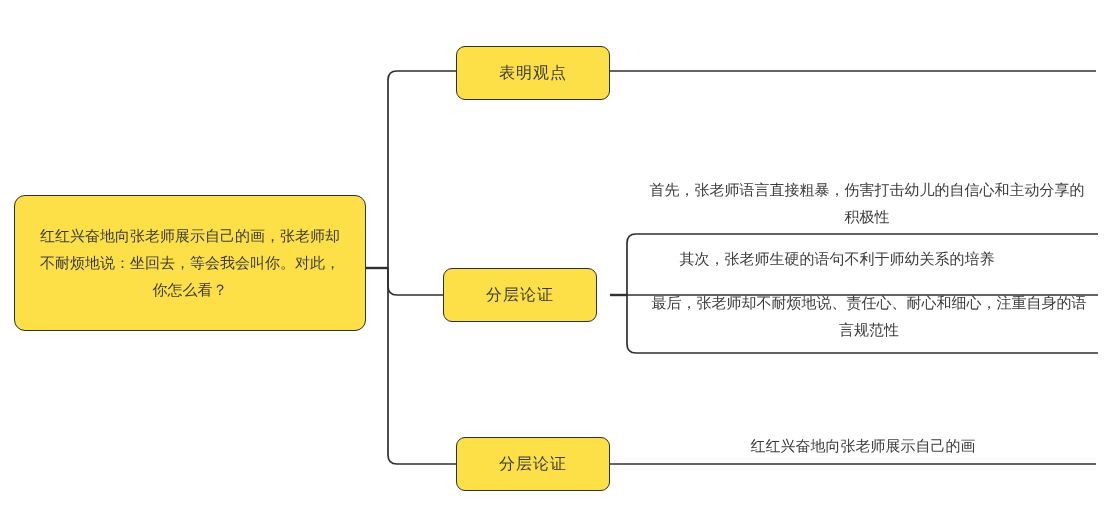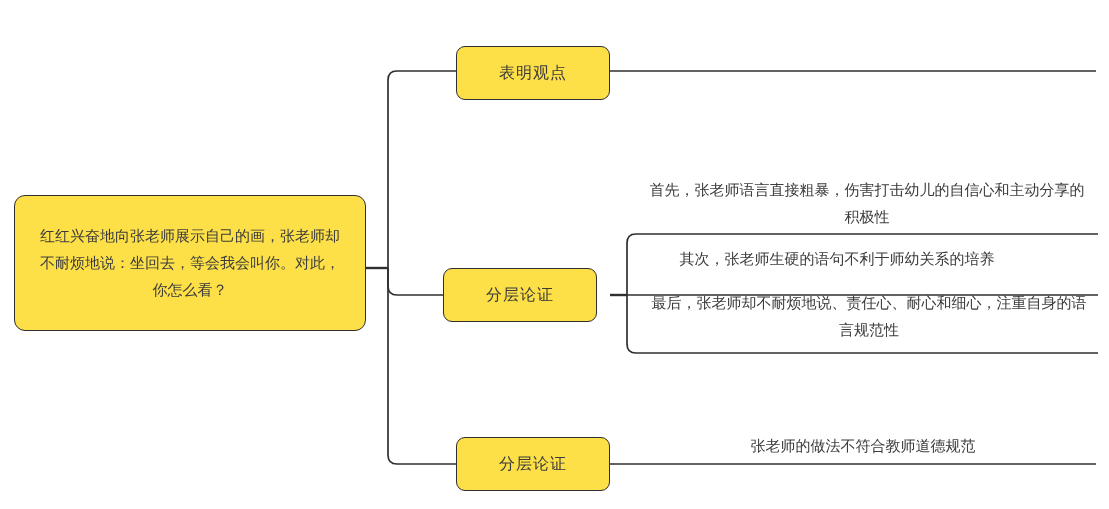--- a/index.html
+++ b/index.html
@@ -115,15 +115,15 @@
 
   <div class="node node-branch node-branch-3">分层论证</div>
 
 
   <div class="leaf leaf-2">首先，张老师语言直接粗暴，伤害打击幼儿的自信心和主动分享的积极性</div>
 
   <div class="leaf leaf-3">其次，张老师生硬的语句不利于师幼关系的培养</div>
 
   <div class="leaf leaf-4">最后，张老师却不耐烦地说、责任心、耐心和细心，注重自身的语言规范性</div>
 
-  <div class="leaf leaf-5">张老师的做法不符合教师道德规范</div>
+  <div class="leaf leaf-5">红红兴奋地向张老师展示自己的画</div>
 
 </div>
 
 </body></html>

